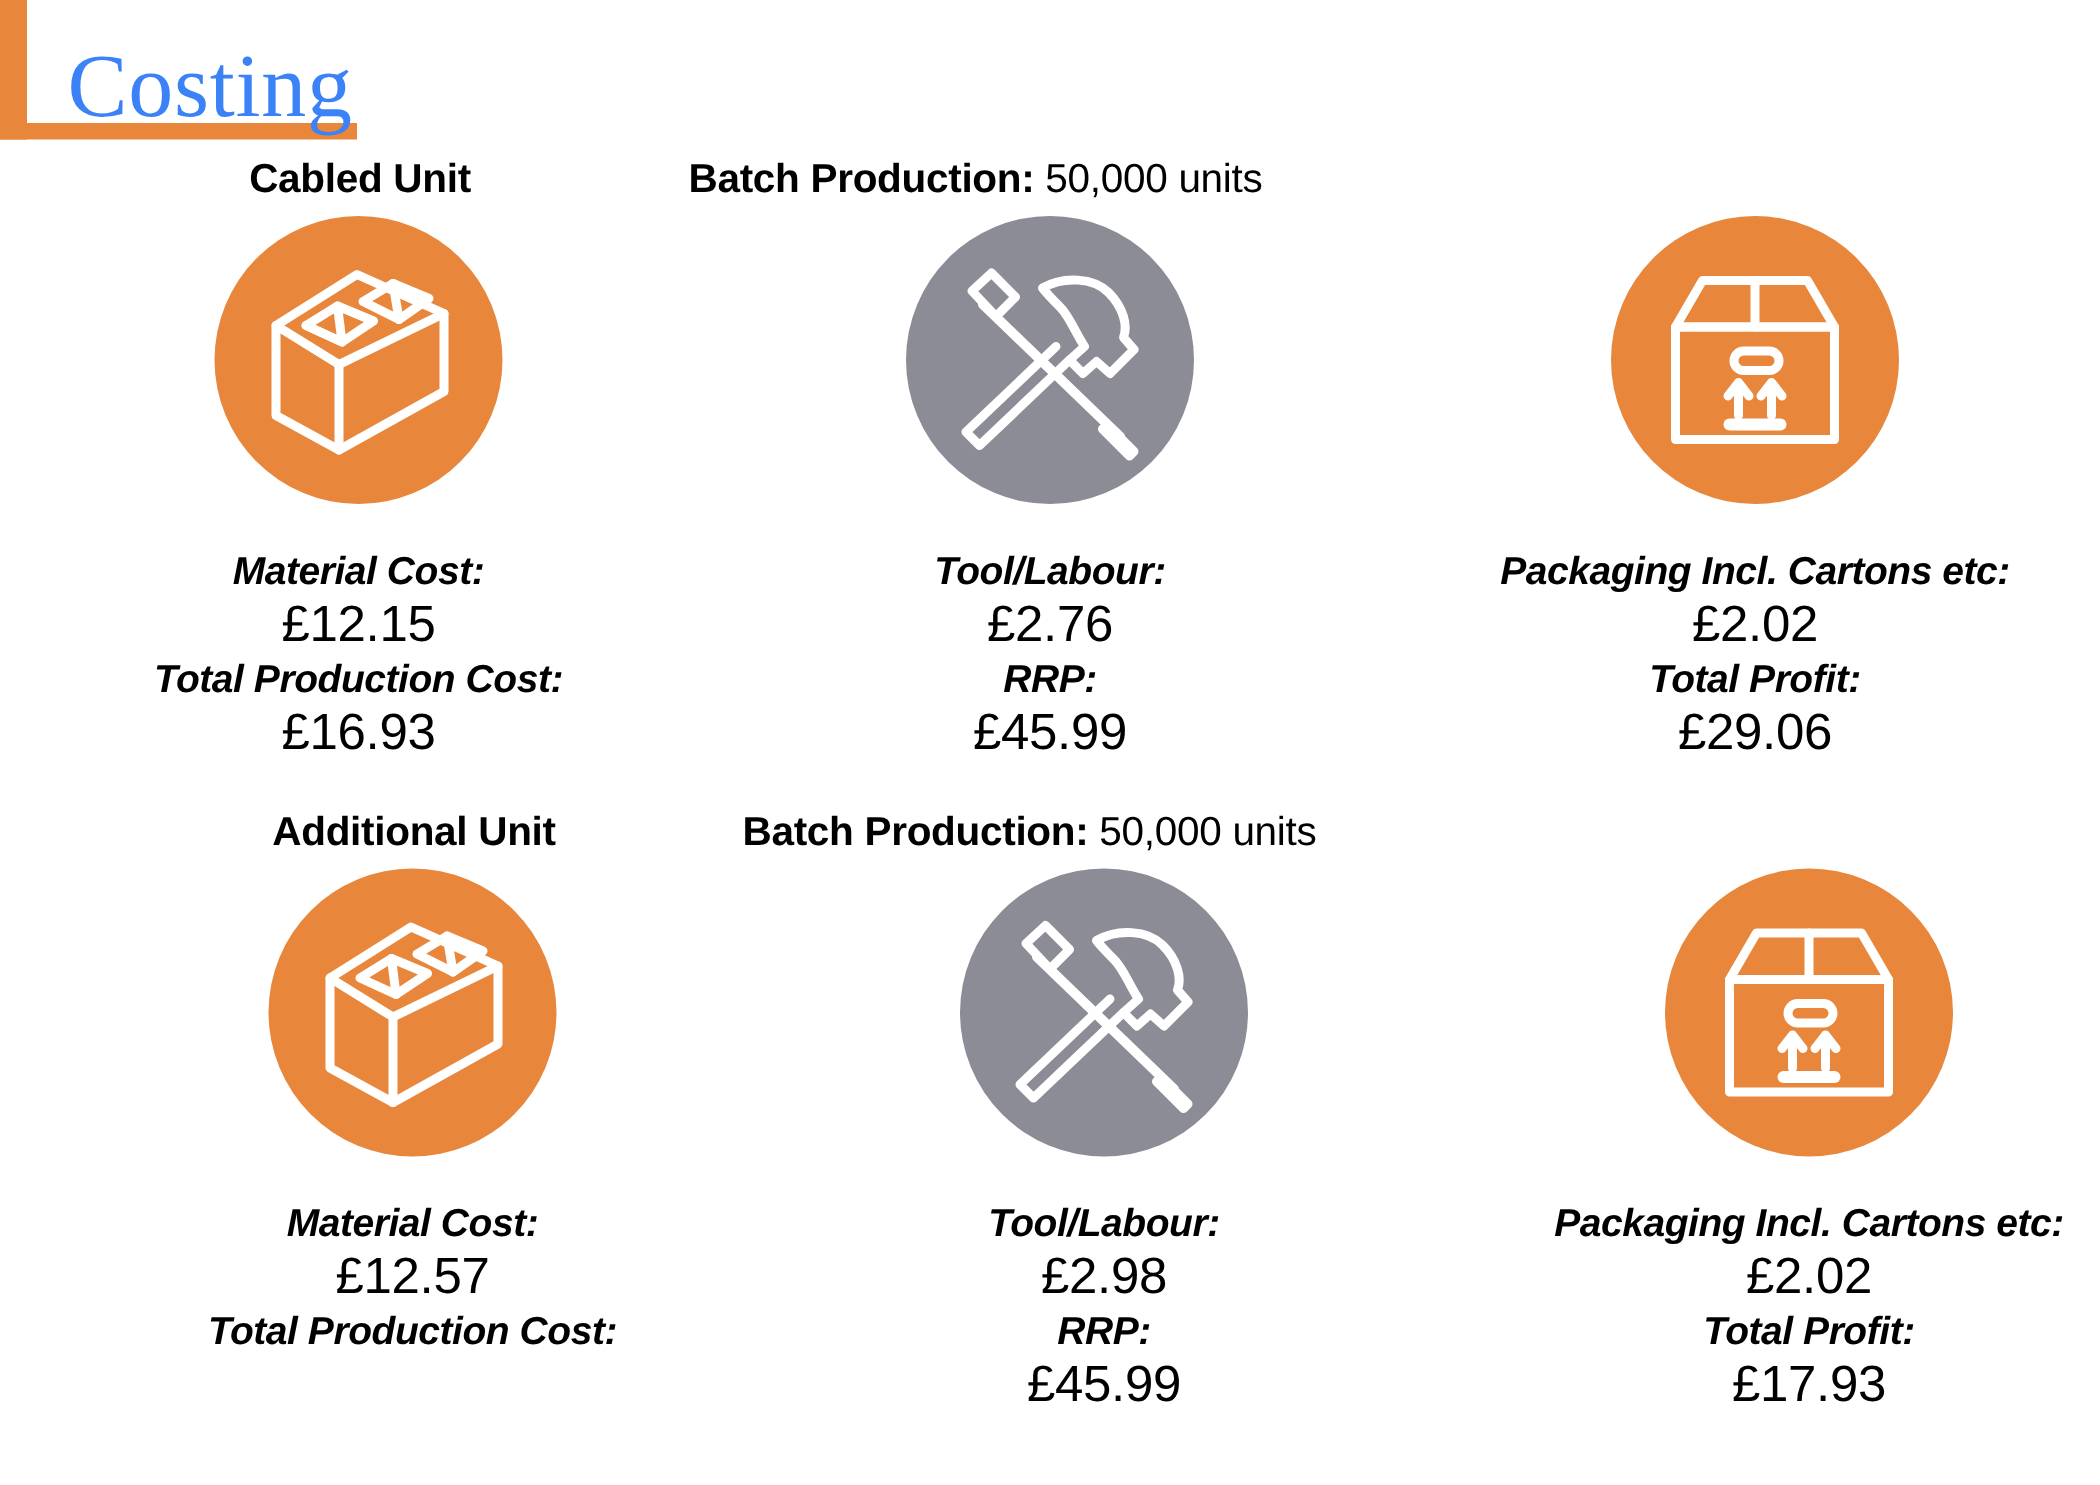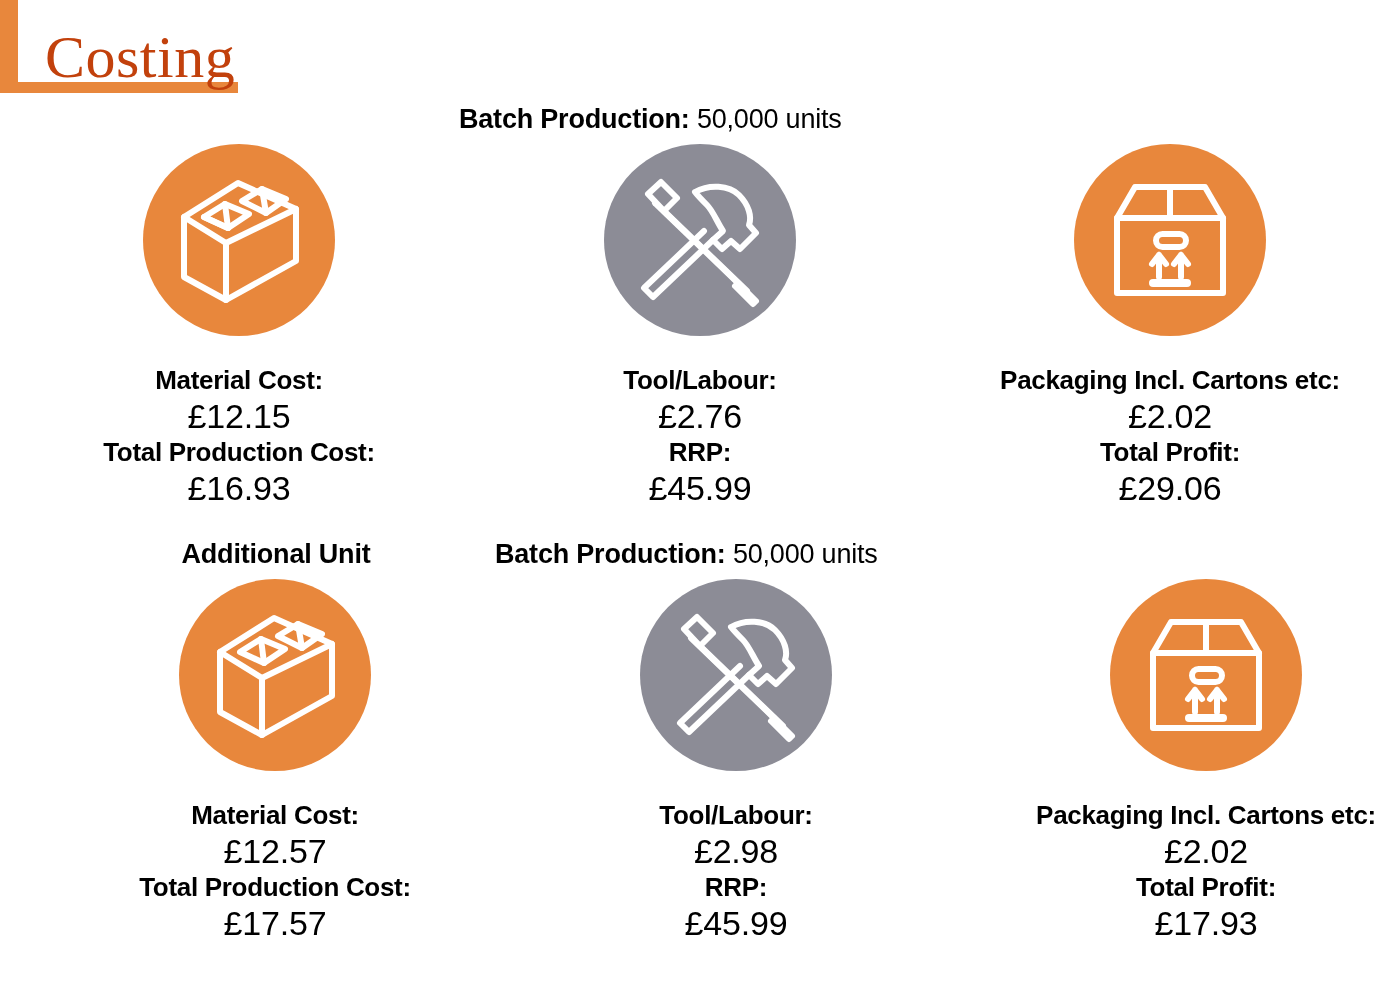--- a/index.html
+++ b/index.html
@@ -37,21 +37,21 @@
   }
   .page-title {
     position: absolute;
     left: 45px;
     top: 24px;
     font-family: "Liberation Serif", serif;
     font-size: 60px;
     line-height: 66px;
     font-weight: 400;
     letter-spacing: 0.5px;
-    color: #c2410c;
+    color: #3b82f6;
     white-space: nowrap;
   }
 
   
   .section {
     position: absolute;
     left: 0;
     width: 1400px;
   }
   .section.row-1 { top: 104px; }
@@ -121,39 +121,41 @@
 
   .stat-list {
     margin-top: 26px;
   }
   .stat-label {
     font-size: 26px;
     font-weight: bold;
     line-height: 36px;
     letter-spacing: -0.3px;
     white-space: nowrap;
+    font-style: italic;
   }
   .stat-value {
     font-size: 34px;
     font-weight: normal;
     line-height: 36px;
     letter-spacing: -0.2px;
     white-space: nowrap;
   }
 </style>
 </head>
 <body>
 
 <div class="title-bracket-v"></div>
 <div class="title-bracket-h"></div>
 <div class="page-title">Costing</div>
 
 <div class="section row-1">
 
   <div class="section-head">
+    <div class="unit-name">Cabled Unit</div>
     <div class="batch-line">
       <span class="batch-label">Batch Production:</span><span class="batch-value"> 50,000 units</span>
     </div>
   </div>
 
   <div class="cards">
 
     <div class="card col-1">
       <div class="icon-circle orange">
         <svg width="150" height="150" viewBox="0 0 150 150" aria-hidden="true">
@@ -249,21 +251,20 @@
             <path d="M61 39 L64 63"></path>
             <path d="M78 36 L98 24 L122 34 L102 48 Z"></path>
             <path d="M98 24 L102 48"></path>
           </g>
         </svg>
       </div>
       <div class="stat-list">
         <div class="stat-label">Material Cost:</div>
         <div class="stat-value">£12.57</div>
         <div class="stat-label">Total Production Cost:</div>
-        <div class="stat-value">£17.57</div>
       </div>
     </div>
 
     <div class="card col-2">
       <div class="icon-circle grey">
         <svg width="150" height="150" viewBox="0 0 150 150" aria-hidden="true">
           <g fill="none" stroke="#ffffff" stroke-width="6" stroke-linejoin="round" stroke-linecap="round">
             <path d="M23 29 L36 17 L52 33 L39 46 Z"></path>
             <path d="M39 46 L122 126"></path>
             <path d="M30 38 L113 118"></path>

